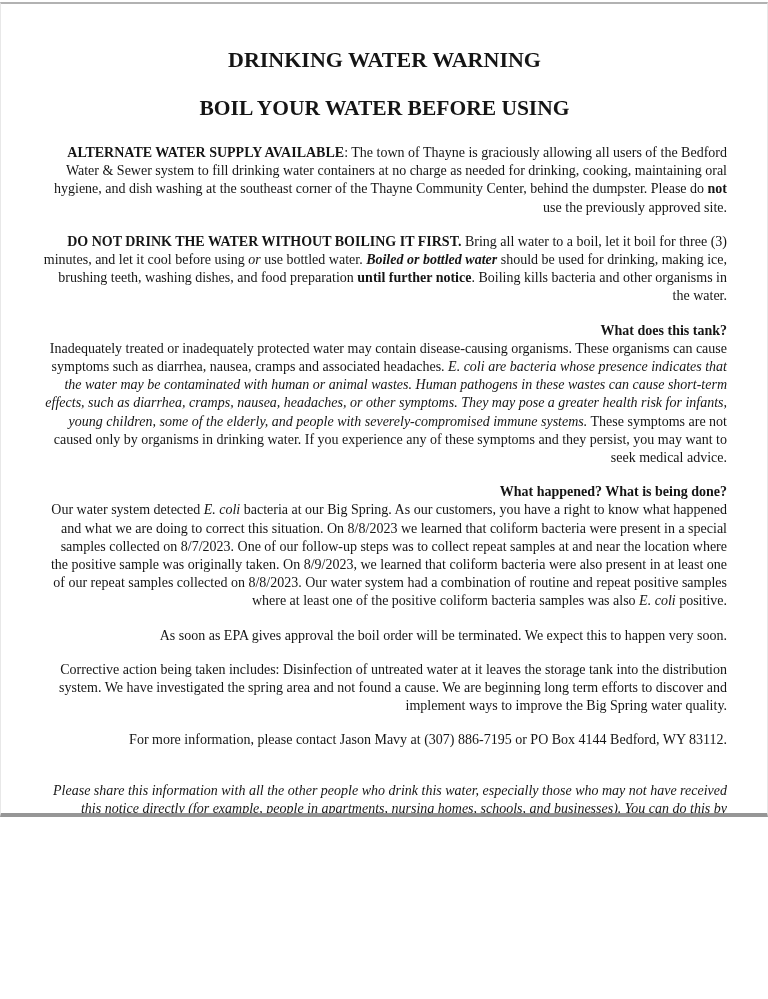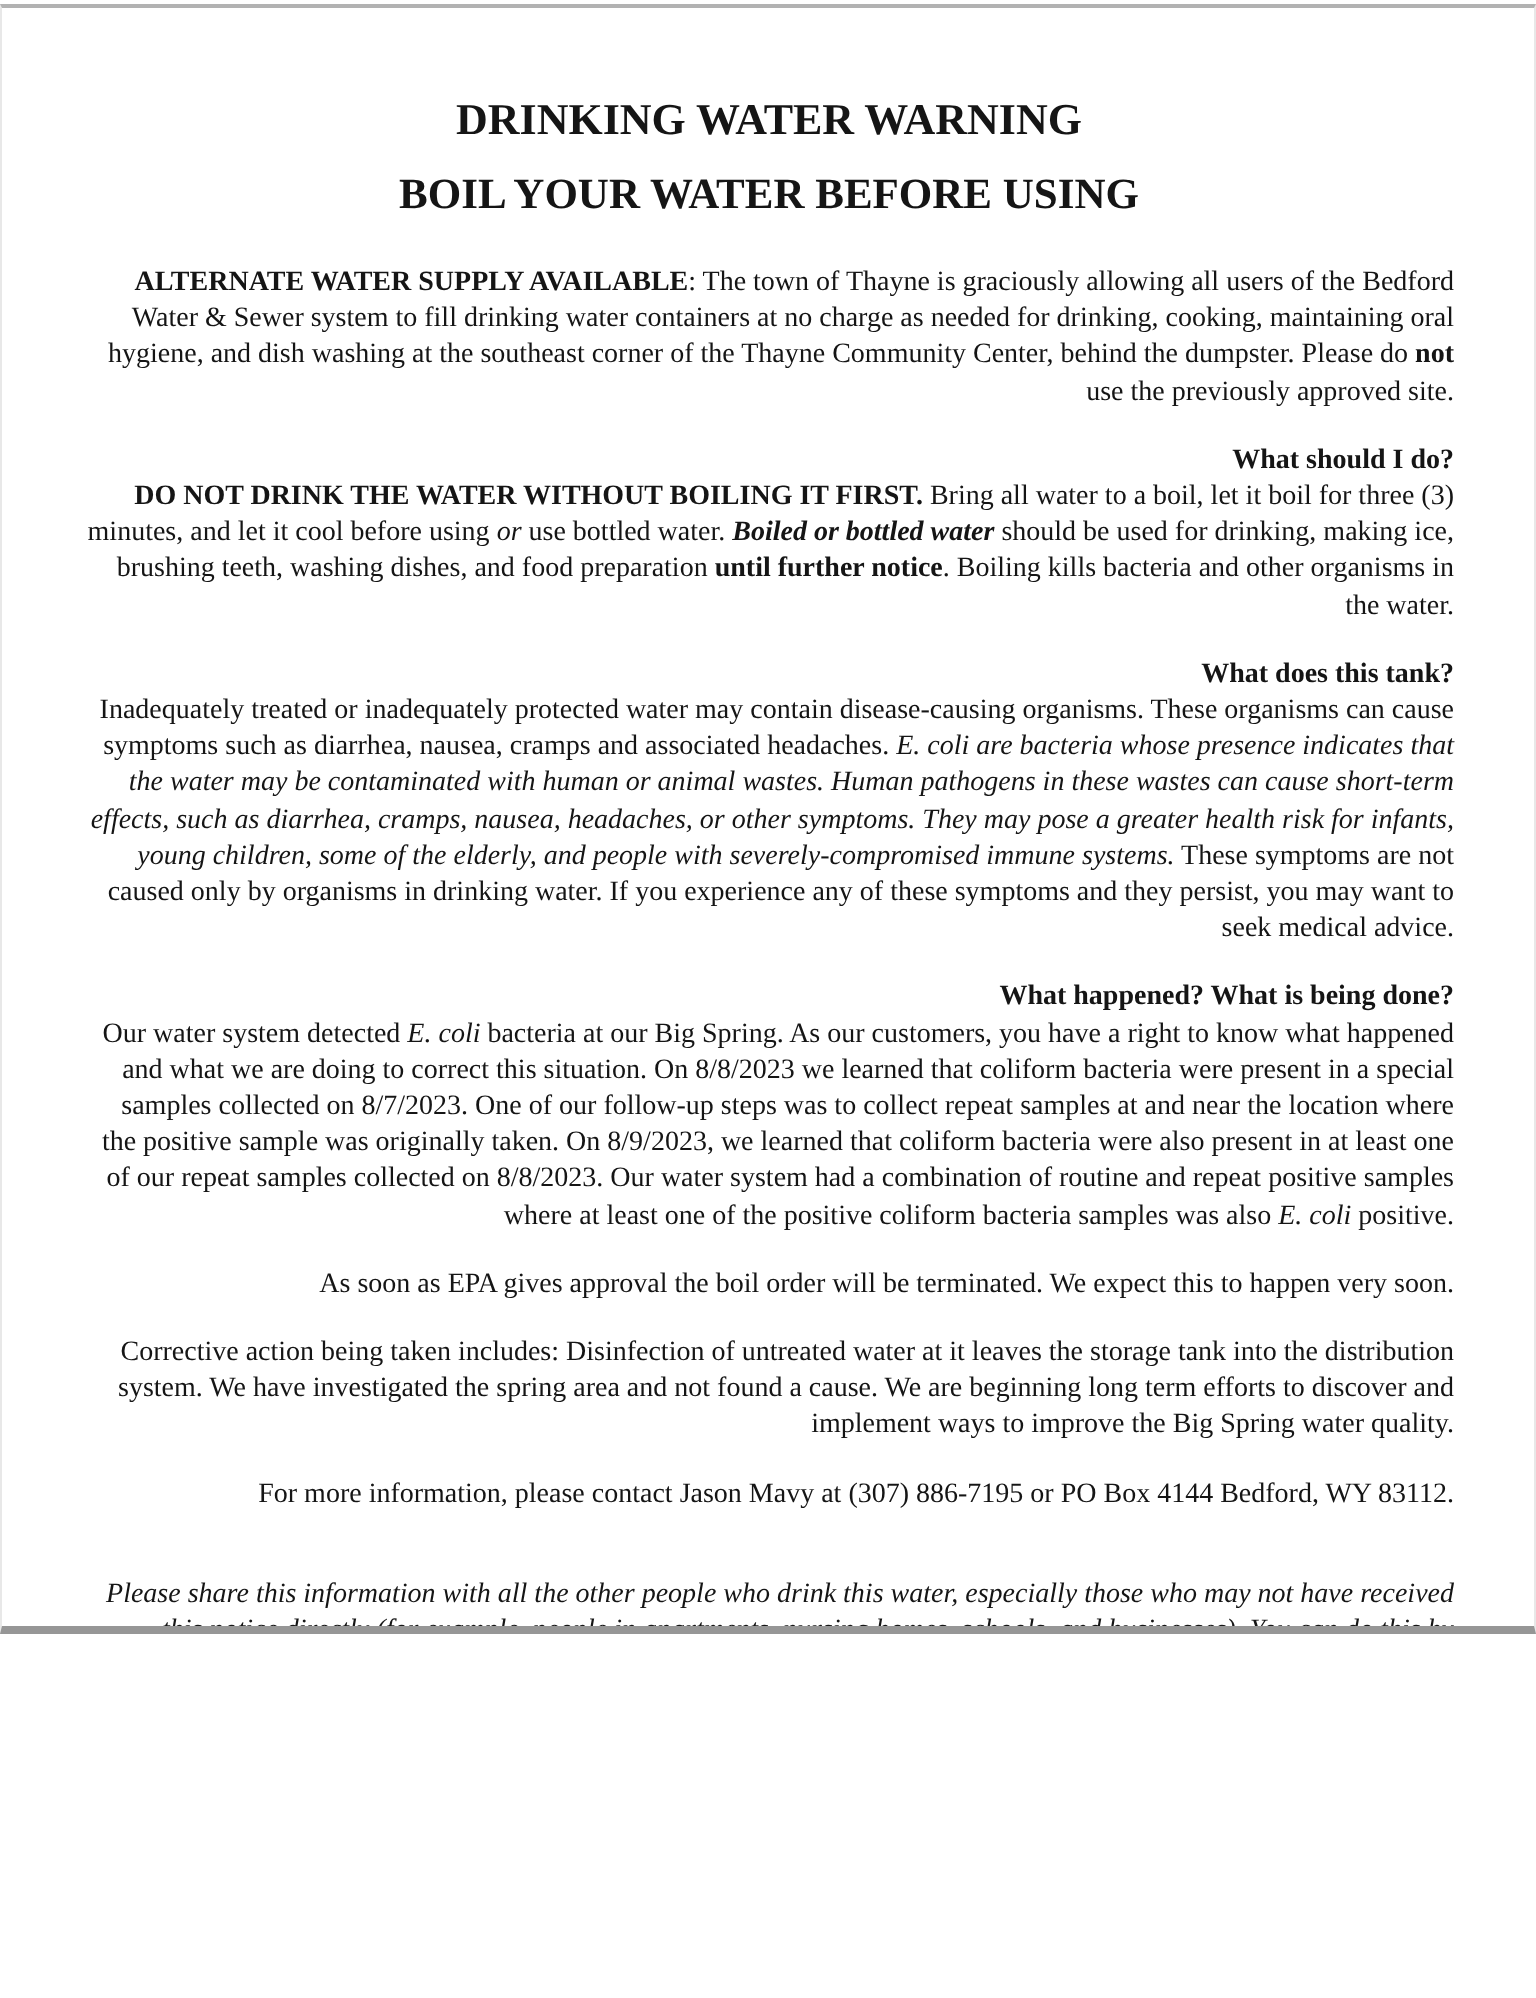--- a/index.html
+++ b/index.html
@@ -47,21 +47,21 @@
   .subtitle .big-bold-italic {
     font-size: 16px;
     font-weight: bold;
     font-style: italic;
   }
   .banner {
     font-size: 21.5px;
     font-weight: bold;
     text-align: center;
     line-height: 26px;
-    margin-top: 11px;
+    margin-top: 22px;
   }
   .content {
     margin-top: 23px;
     font-size: 14px;
     line-height: 18.2px;
     text-align: right;
   }
   .block { margin: 0 0 16px 0; }
   .hd { font-weight: bold; }
   .b  { font-weight: bold; }
@@ -80,21 +80,20 @@
 
   <div class="banner">BOIL YOUR WATER BEFORE USING</div>
 
   <div class="content">
 
     <div class="block">
       <p><span class="b">ALTERNATE WATER SUPPLY AVAILABLE</span><span>: The town of Thayne is graciously allowing all users of the Bedford Water &amp; Sewer system to fill drinking water containers at no charge as needed for drinking, cooking, maintaining oral hygiene, and dish washing at the southeast corner of the Thayne Community Center, behind the dumpster. Please do </span><span class="b">not</span><span> use the previously approved site.</span></p>
     </div>
 
     <div class="block">
-      <div class="hd">What should I do?</div>
       <p><span class="b">DO NOT DRINK THE WATER WITHOUT BOILING IT FIRST.</span><span> Bring all water to a boil, let it boil for three (3) minutes, and let it cool before using </span><span class="i">or</span><span> use bottled water. </span><span class="bi">Boiled or bottled water</span><span> should be used for drinking, making ice, brushing teeth, washing dishes, and food preparation </span><span class="b">until further notice</span><span>. Boiling kills bacteria and other organisms in the water.</span></p>
     </div>
 
     <div class="block">
       <div class="hd">What does this tank?</div>
       <p><span>Inadequately treated or inadequately protected water may contain disease-causing organisms. These organisms can cause symptoms such as diarrhea, nausea, cramps and associated headaches. </span><span class="i">E. coli are bacteria whose presence indicates that the water may be contaminated with human or animal wastes. Human pathogens in these wastes can cause short-term effects, such as diarrhea, cramps, nausea, headaches, or other symptoms. They may pose a greater health risk for infants, young children, some of the elderly, and people with severely-compromised immune systems.</span><span> These symptoms are not caused only by organisms in drinking water. If you experience any of these symptoms and they persist, you may want to seek medical advice.</span></p>
     </div>
 
     <div class="block">
       <div class="hd">What happened? What is being done?</div>

